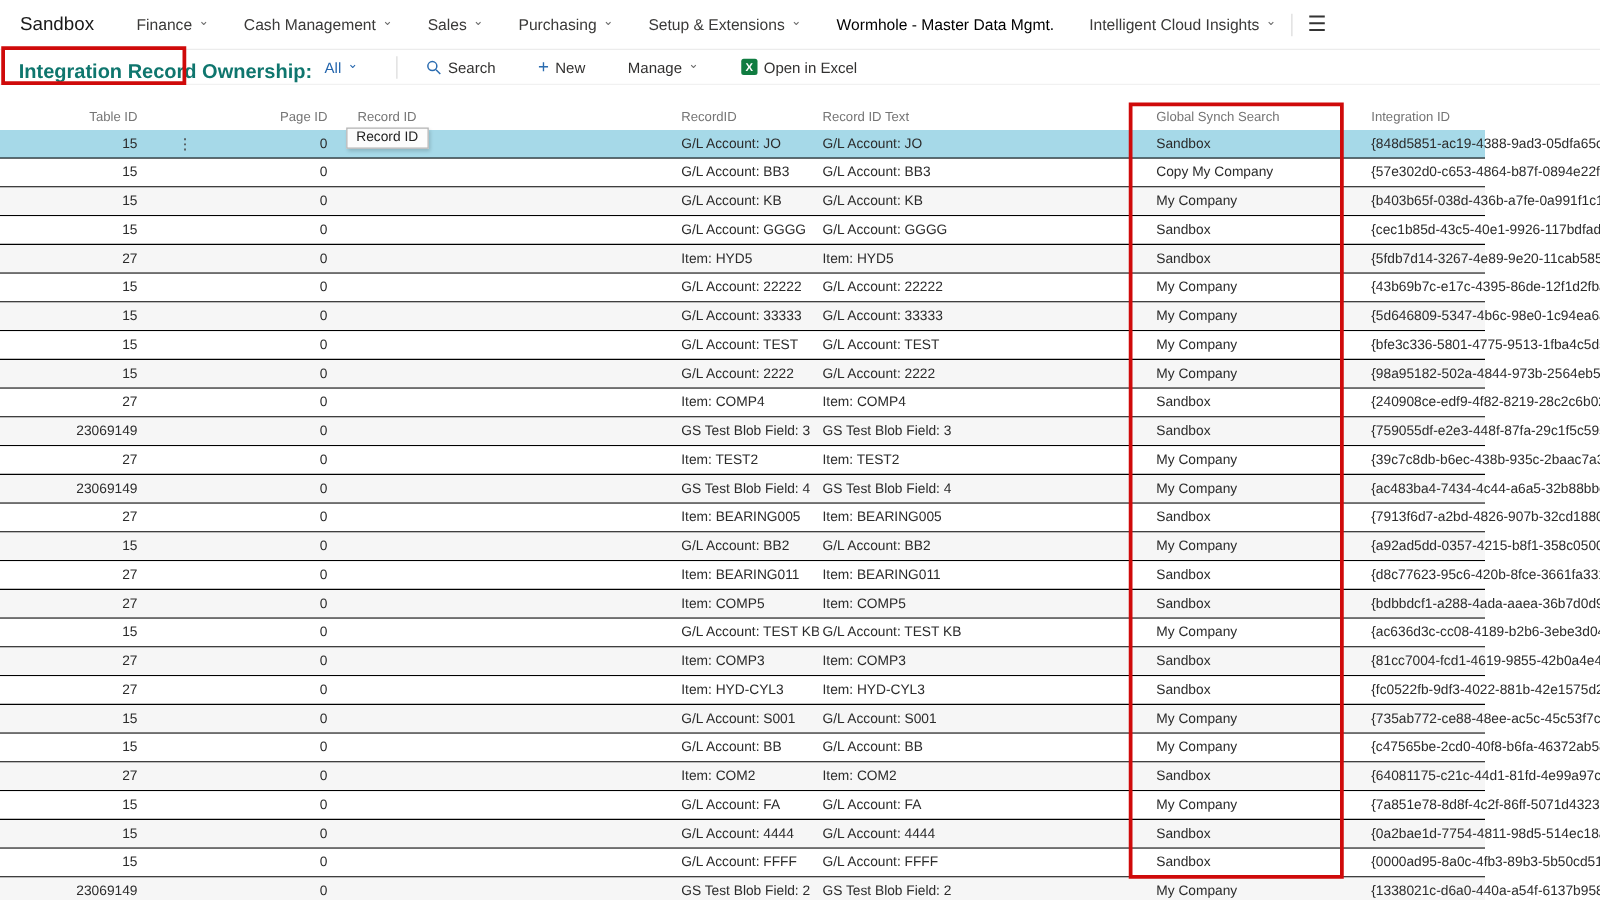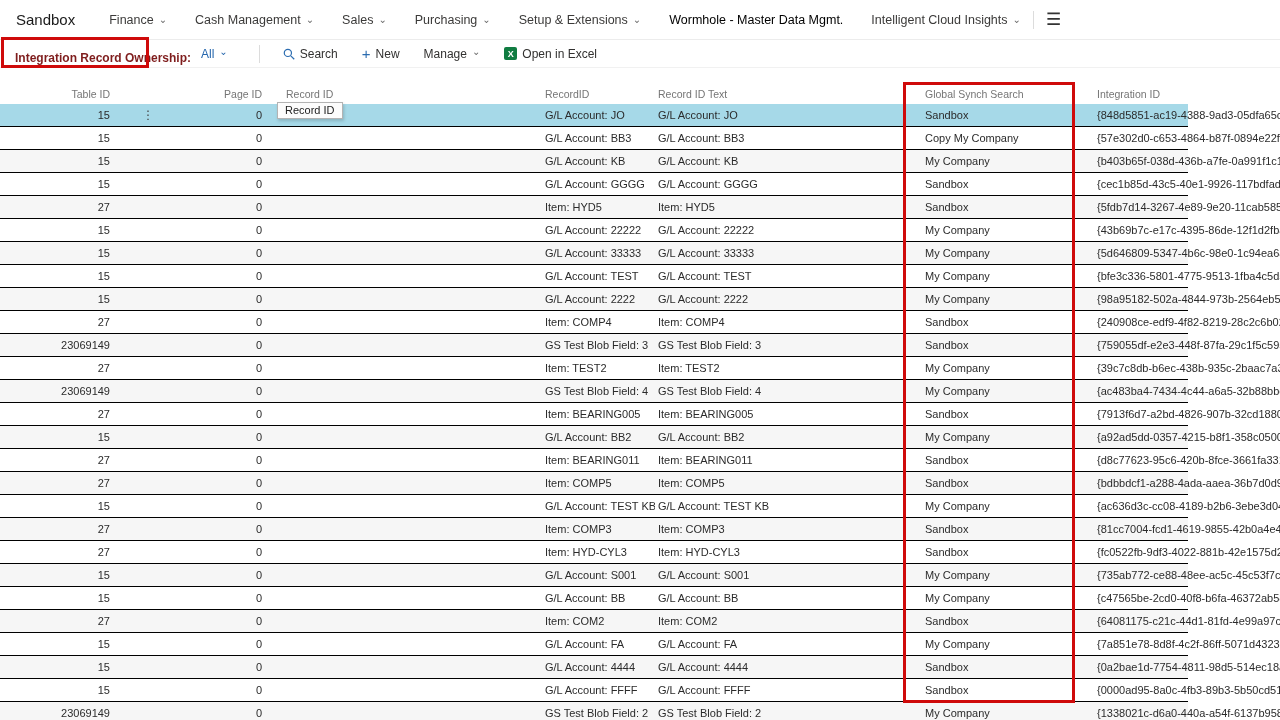--- a/index.html
+++ b/index.html
@@ -4,29 +4,29 @@
 <style>
   *{margin:0;padding:0;box-sizing:border-box}
   html,body{width:1280px;height:720px;overflow:hidden}
   body{font-family:"Liberation Sans",sans-serif;background:#fff}
   .app{position:relative;width:1280px;height:720px;overflow:hidden;background:#fff}
 
   
   .topbar{display:flex;align-items:center;height:40px;padding:0 16px;border-bottom:1px solid #ececec;background:#fff}
   .brand{font-size:15px;color:#1a1a1a;margin-right:34px;white-space:nowrap}
   .nav-items{display:flex;align-items:center;gap:28px}
-  .nav-item{display:flex;align-items:flex-end;font-size:12.5px;color:#3b3a39;cursor:pointer;white-space:nowrap}
+  .nav-item{display:flex;align-items:center;font-size:12.5px;color:#3b3a39;cursor:pointer;white-space:nowrap}
   .nav-item.active{font-weight:normal;color:#000}
   .caret{font-size:10px;color:#6a6a6a;margin-left:5px;line-height:1;transform:translateY(-2px)}
   .vdiv{width:1px;height:18px;background:#dcdcdc;margin:0 12px}
   .hamburger{font-size:17px;color:#333;line-height:1;cursor:pointer}
 
   
   .actionbar{display:flex;align-items:center;height:28px;padding:0 10px;border-bottom:1px solid #f1f1f1;background:#fff}
-  .page-title{font-weight:bold;font-size:12px;color:#7f1d1d;margin:8px 10px 0 5px;white-space:nowrap}
+  .page-title{font-weight:bold;font-size:16px;color:#0f766e;margin:8px 10px 0 5px;white-space:nowrap}
   .filter{display:flex;align-items:center;color:#2566ad;font-size:12px;margin-right:19px;cursor:pointer}
   .filter .caret{color:#2566ad}
   .action{display:flex;align-items:center;font-size:12px;color:#323130;margin:0 11px;cursor:pointer;white-space:nowrap}
   .aicon{margin-right:5px;display:inline-flex;align-items:center}
   .plus-icon{font-size:15px;color:#2b6cb0;margin-right:5px;line-height:1}
   .excel-icon{width:13px;height:13px;background:#107c41;color:#fff;font-size:9px;font-weight:bold;display:flex;align-items:center;justify-content:center;border-radius:2px;margin-right:5px}
 
   
   .grid-header,.tr{display:grid;grid-template-columns:120px 40px 110px 270px 115px 265px 175px 185px;width:1188px}
   .grid-header{height:36px;align-items:end;padding-bottom:4px;background:#fff}
@@ -93,21 +93,21 @@
     <span class="hamburger">☰</span>
   </div>
 
   <div class="actionbar">
     <span class="page-title">Integration Record Ownership:</span>
     <span class="filter">
       <span>All</span>
       <span class="caret">⌄</span>
     </span>
     <span class="vdiv"></span>
-    <div class="nav-items" style="gap:2px">
+    <div class="nav-items" style="gap:12px">
         <div class="action">
           <span class="aicon">
             <svg width="12" height="12" viewBox="0 0 16 16">
               <circle cx="6.5" cy="6.5" r="4.8" fill="none" stroke="#2b6cb0" stroke-width="1.6"></circle>
               <line x1="10.4" y1="10.4" x2="15" y2="15" stroke="#2b6cb0" stroke-width="1.6"></line>
             </svg>
           </span>
           <span>Search</span>
         </div>
         <div class="action">

